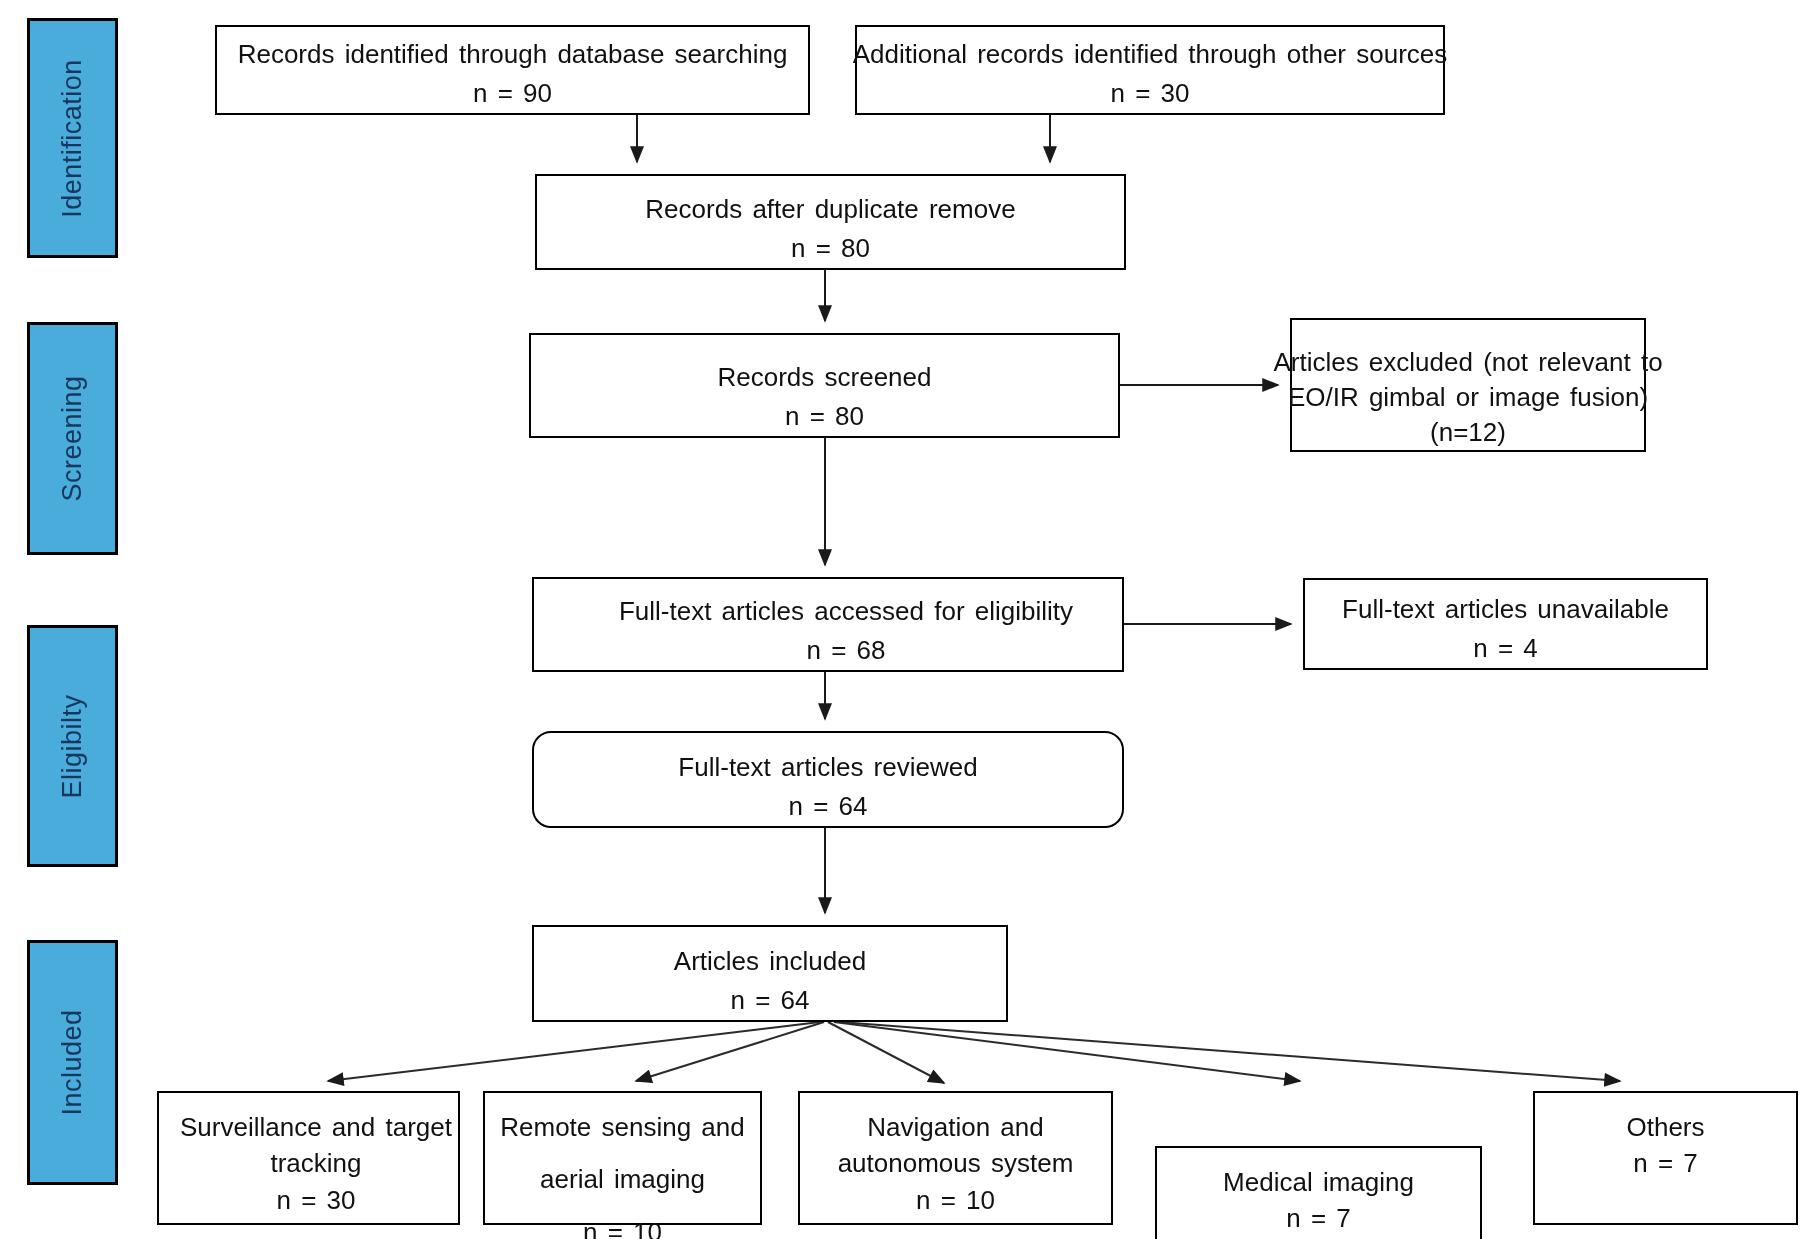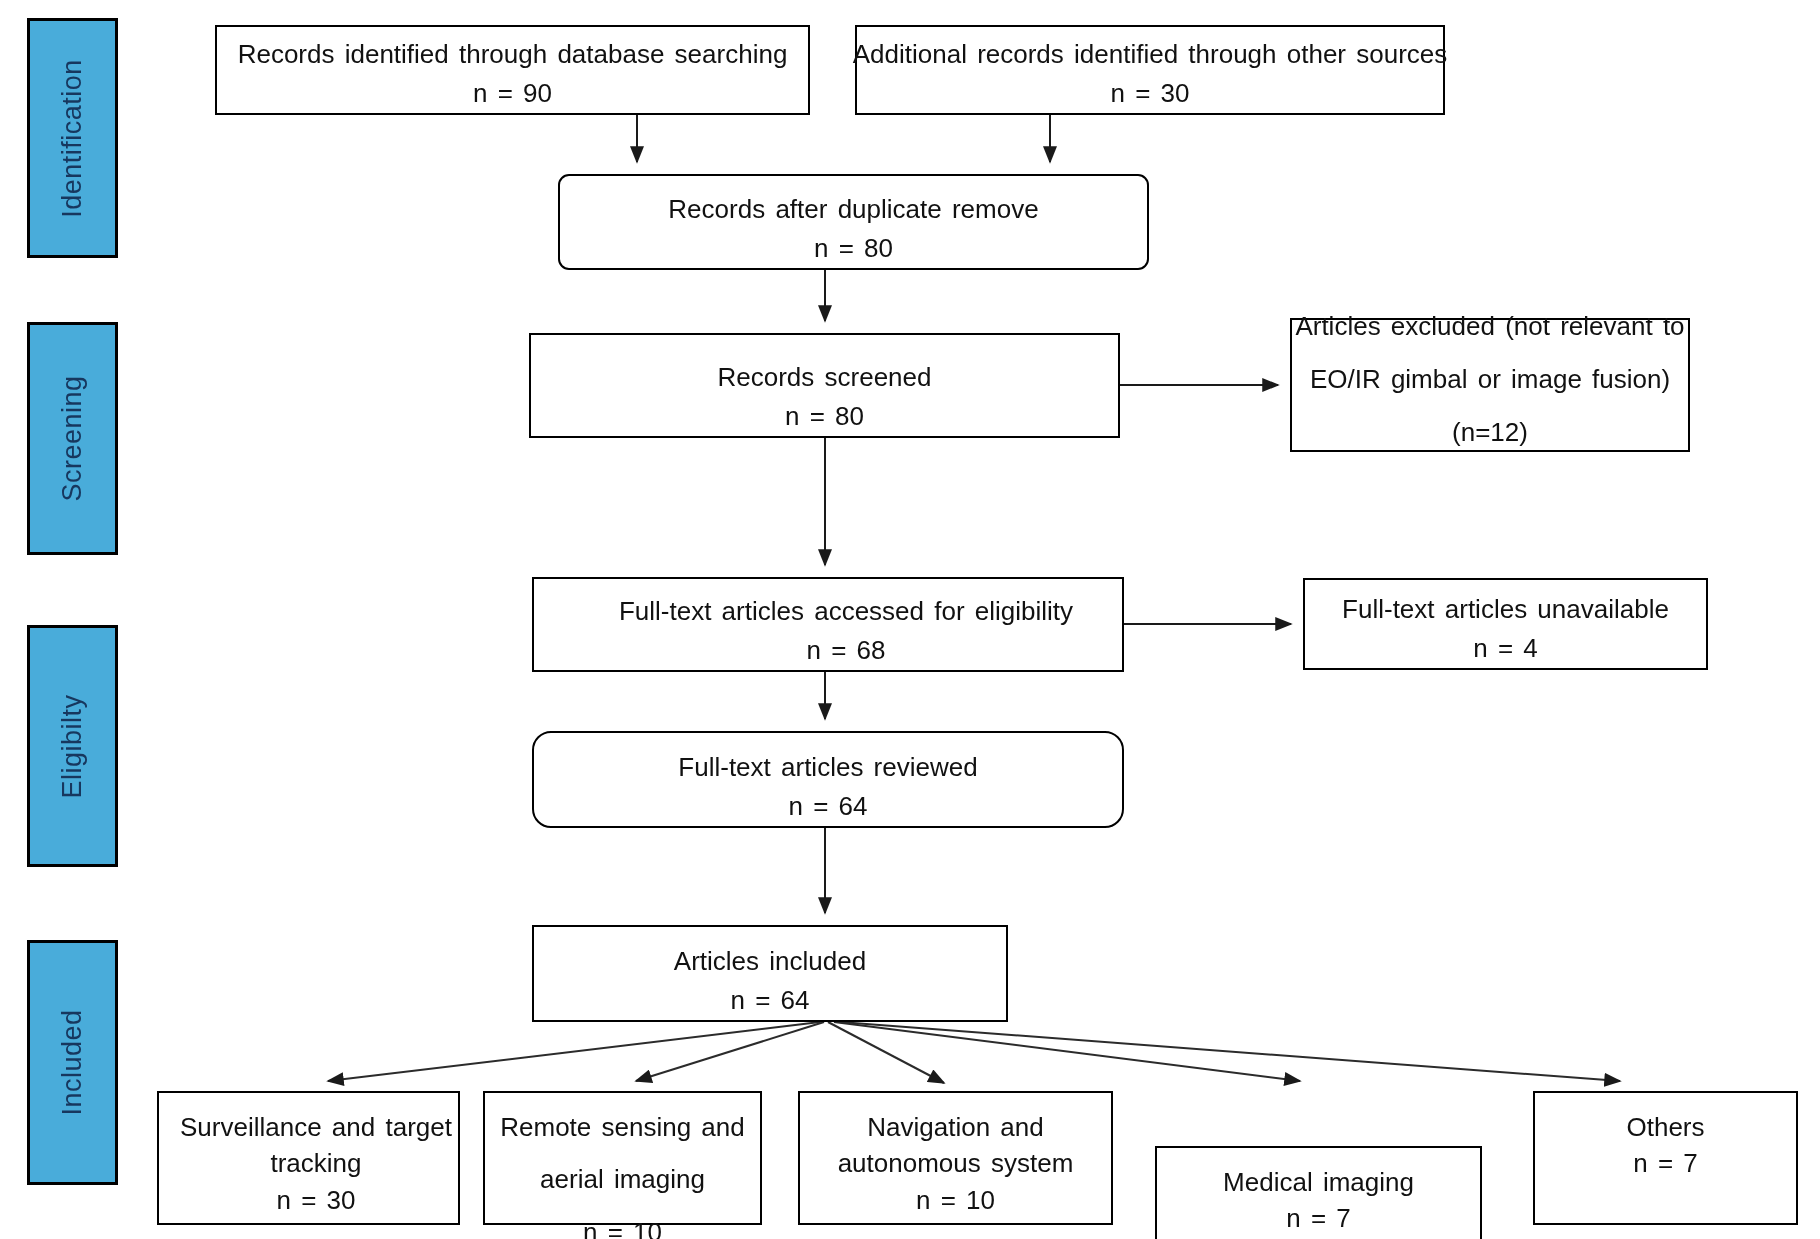--- a/index.html
+++ b/index.html
@@ -74,30 +74,30 @@
 
   <div class="node" style="left:215px;top:25px;width:595px;height:90px;">
     <span class="line">Records identified through database searching</span>
     <span class="line">n = 90</span>
   </div>
   <div class="node" style="left:855px;top:25px;width:590px;height:90px;">
     <span class="line">Additional records identified through other sources</span>
     <span class="line">n = 30</span>
   </div>
 
-  <div class="node" style="left:558px;top:174px;width:591px;height:96px;border-radius:11px;">
+  <div class="node" style="left:535px;top:174px;width:591px;height:96px;">
     <span class="line">Records after duplicate remove</span>
     <span class="line">n = 80</span>
   </div>
 
   <div class="node" style="left:529px;top:333px;width:591px;height:105px;">
     <span class="line">Records screened</span>
     <span class="line">n = 80</span>
   </div>
-  <div class="node" style="left:1290px;top:318px;width:400px;height:134px;line-height:1.35;gap:18px;">
+  <div class="node" style="left:1290px;top:318px;width:356px;height:134px;line-height:1.35;">
     <span class="line">Articles excluded (not relevant to</span>
     <span class="line">EO/IR gimbal or image fusion)</span>
     <span class="line">(n=12)</span>
   </div>
 
   <div class="node" style="left:532px;top:577px;width:592px;height:95px;padding-left:36px;">
     <span class="line">Full-text articles accessed for eligibility</span>
     <span class="line">n = 68</span>
   </div>
   <div class="node" style="left:1303px;top:578px;width:405px;height:92px;">

